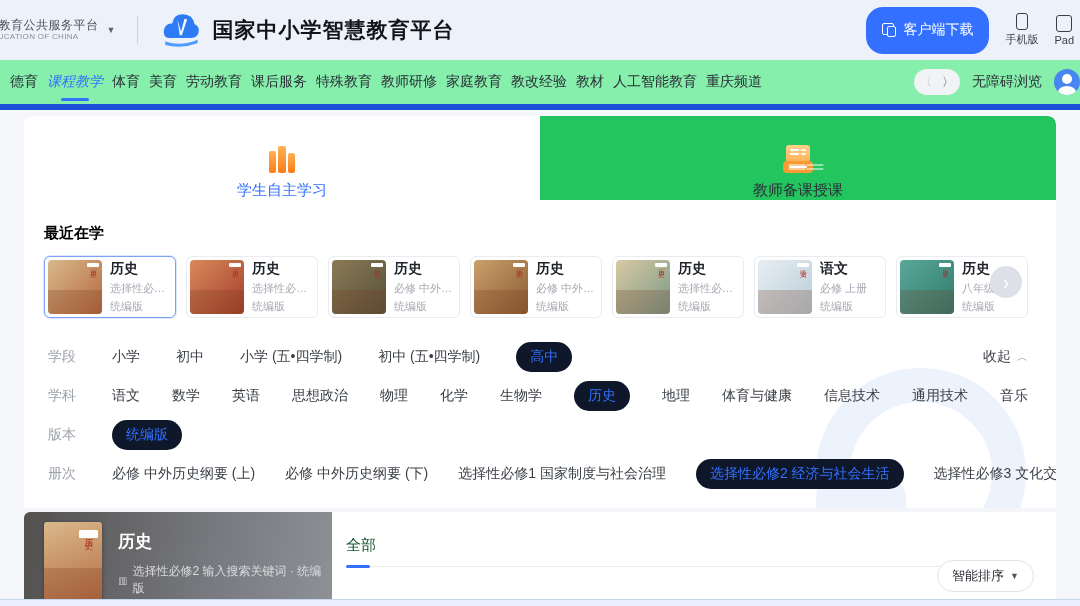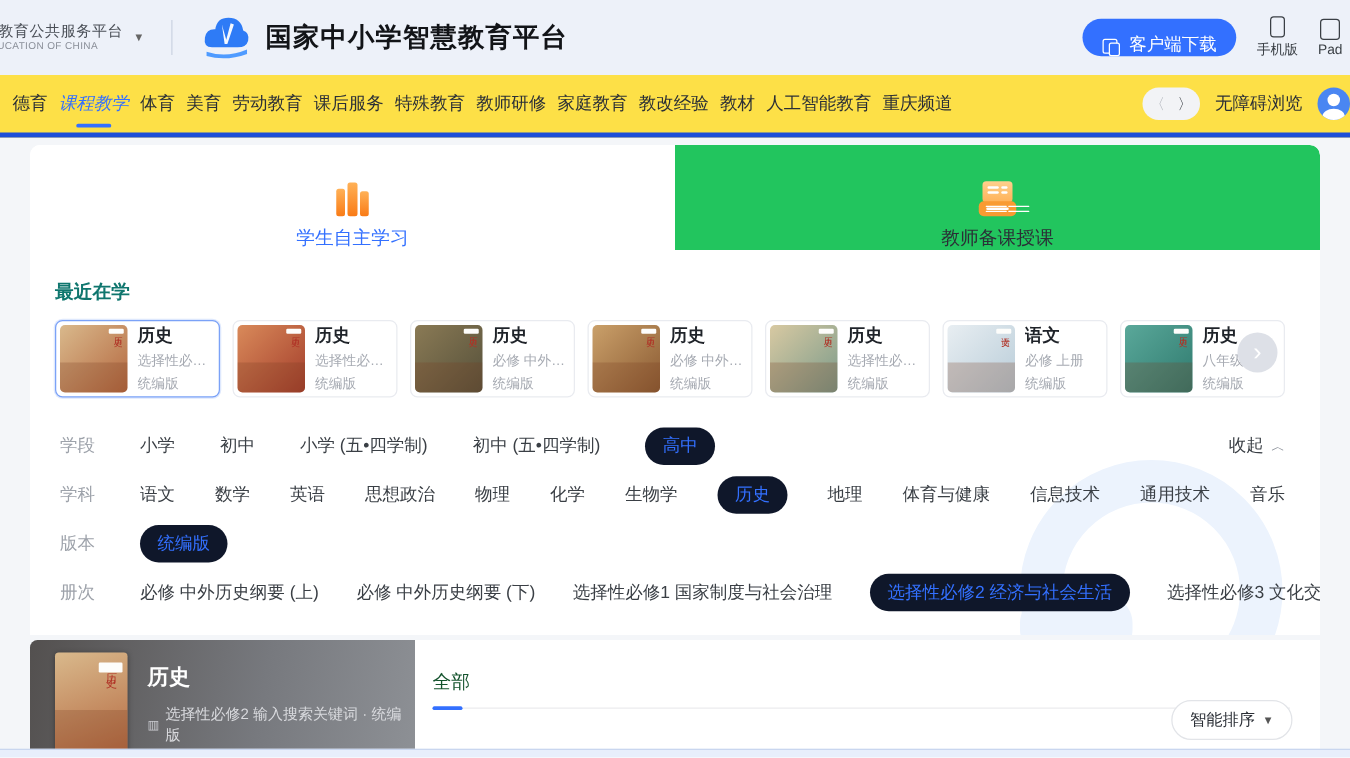--- a/index.html
+++ b/index.html
@@ -10,30 +10,30 @@
   .header { height:60px; background:#edf1f9; display:flex; align-items:center; padding-right:6px; }
   .portal { margin-left:-14px; display:flex; align-items:center; }
   .portal-text { line-height:1.15; }
   .portal-cn { font-size:12px; color:#4a4f57; letter-spacing:.5px; }
   .portal-en { font-size:8px; color:#8a8f99; letter-spacing:.3px; }
   .portal-caret { font-size:9px; color:#666; margin-left:8px; }
   .hdr-divider { width:1px; height:28px; background:#ccd4e2; margin:0 22px; }
   .logo { width:42px; height:42px; margin-right:10px; }
   .site-title { font-size:21px; font-weight:bold; color:#121418; letter-spacing:1px; }
   .hdr-right { margin-left:auto; display:flex; align-items:center; gap:16px; }
-  .dl-btn { background:#3370ff; color:#fff; border:none; border-radius:17px; height:30px; padding:0 16px; font-size:14px; display:flex; align-items:flex-end; gap:7px; cursor:pointer; }
+  .dl-btn { background:#3370ff; color:#fff; border:none; border-radius:17px; height:47px; padding:0 16px; font-size:14px; display:flex; align-items:center; gap:7px; cursor:pointer; }
   .dl-icon { position:relative; width:14px; height:14px; }
   .dl-icon::before { content:""; position:absolute; left:0; top:0; width:10px; height:10px; border:1.5px solid #fff; border-radius:2px; }
   .dl-icon::after { content:""; position:absolute; right:0; bottom:0; width:7px; height:9px; border:1.5px solid #fff; border-radius:2px; background:#3370ff; }
   .dev-item { display:flex; flex-direction:column; align-items:center; gap:2px; font-size:11px; color:#3a3f45; }
   .phone-ic { width:12px; height:17px; border:1.5px solid #3a3f45; border-radius:3px; }
   .pad-ic { width:16px; height:17px; border:1.5px solid #3a3f45; border-radius:3px; }
 
   
-  .navbar { height:50px; background:#fde047; display:flex; align-items:center; padding:0 0 0 10px; border-bottom:4px solid #1d4ed8; }
+  .navbar { height:50px; background:#86efac; display:flex; align-items:center; padding:0 0 0 10px; border-bottom:6px solid #1d4ed8; }
   .nav-items { display:flex; align-items:center; gap:9px; }
   .nav-item { font-size:14px; color:#2b2f36; cursor:pointer; position:relative; padding:14px 0; white-space:nowrap; }
   .nav-item.active { color:#3370ff;font-style:italic; }
   .nav-item.active::after { content:""; position:absolute; left:50%; transform:translateX(-50%); bottom:4px; width:28px; height:3px; border-radius:2px; background:#3370ff; }
   .nav-right { margin-left:auto; display:flex; align-items:center; gap:12px; }
   .arrow-pill { width:46px; height:26px; border-radius:13px; background:#f2f3f6; display:flex; align-items:center; justify-content:center; gap:10px; font-size:12px; }
   .arrow-pill .lt { color:#b2b6bd; cursor:pointer; }
   .arrow-pill .gt { color:#3a3f45; cursor:pointer; }
   .searchbox { width:140px; height:30px; border-radius:16px; background:#f2f3f6; display:flex; align-items:center; padding:0 10px; gap:5px; }
   .searchbox input { border:none; background:transparent; outline:none; width:84px; font-size:12px; color:#333; font-family:inherit; }
@@ -62,21 +62,21 @@
   .icon-books i:nth-child(3){ width:7px; height:20px; }
   .icon-proj { width:30px; height:28px; position:relative; }
   .icon-proj .top { position:absolute; left:3px; top:0; width:24px; height:17px; border-radius:3px; background:linear-gradient(180deg,#ffd08e,#ffb257); }
   .icon-proj .top::before { content:""; position:absolute; left:4px; top:4px; width:9px; height:2px; background:#fff; box-shadow:0 4px 0 #fff; border-radius:1px; }
   .icon-proj .top::after { content:""; position:absolute; left:15px; top:4px; width:5px; height:2px; background:#fff; box-shadow:0 4px 0 #fff; border-radius:1px; }
   .icon-proj .base { position:absolute; left:0; bottom:0; width:30px; height:12px; border-radius:4px; background:#f99b32; }
   .icon-proj .base::before { content:""; position:absolute; left:6px; top:5px; width:18px; height:2px; background:#fff; border-radius:1px; box-shadow:-1px -2px 0 -0.5px #fff, 17px -2px 0 -0.5px #fff, -1px 2px 0 -0.5px #fff, 17px 2px 0 -0.5px #fff; }
 
   
   .recent { padding:24px 20px 0 20px; position:relative; }
-  .recent-title { font-size:15px; font-weight:bold; color:#0f766e; }
+  .recent-title { font-size:15px; font-weight:bold; color:#000000; }
   .cards { display:flex; gap:10px; margin-top:13px; }
   .card { width:132px; height:62px; background:#fff; border:1px solid #e9ebf0; border-radius:6px; display:flex; align-items:center; padding:3px; cursor:pointer; flex:none; }
   .card.selected { border-color:#7ba2f7; box-shadow:0 0 0 1px rgba(123,162,247,.25); }
   .cover { width:54px; height:54px; border-radius:4px; position:relative; flex:none; overflow:hidden; }
   .cover .tag { position:absolute; right:3px; top:3px; background:#fdfdfb; color:#b03226; font-size:7px; line-height:1.1; padding:1px 2px; border-radius:1px; writing-mode:vertical-rl; letter-spacing:1px; }
   .card-info { margin-left:8px; overflow:hidden; }
   .c-title { font-size:14px; color:#1f2329; font-weight:bold; }
   .c-sub { font-size:11px; color:#a6aab2; margin-top:3px; white-space:nowrap; overflow:hidden; text-overflow:ellipsis; max-width:62px; }
   .chevron-btn { position:absolute; right:34px; top:66px; width:32px; height:32px; border-radius:50%; background:#dde0e7; color:#fff; font-size:20px; display:flex; align-items:center; justify-content:center; cursor:pointer; }
 

